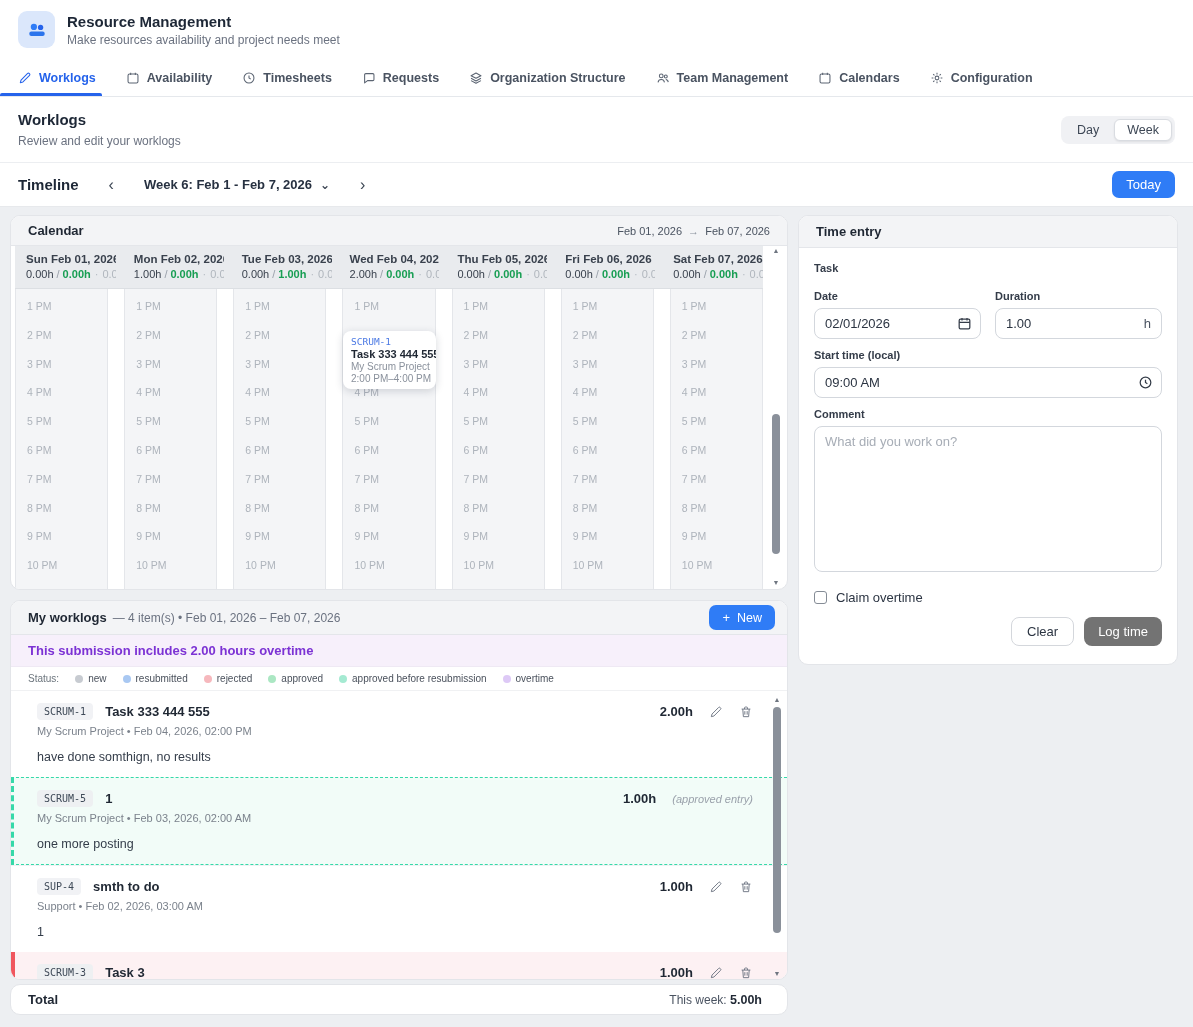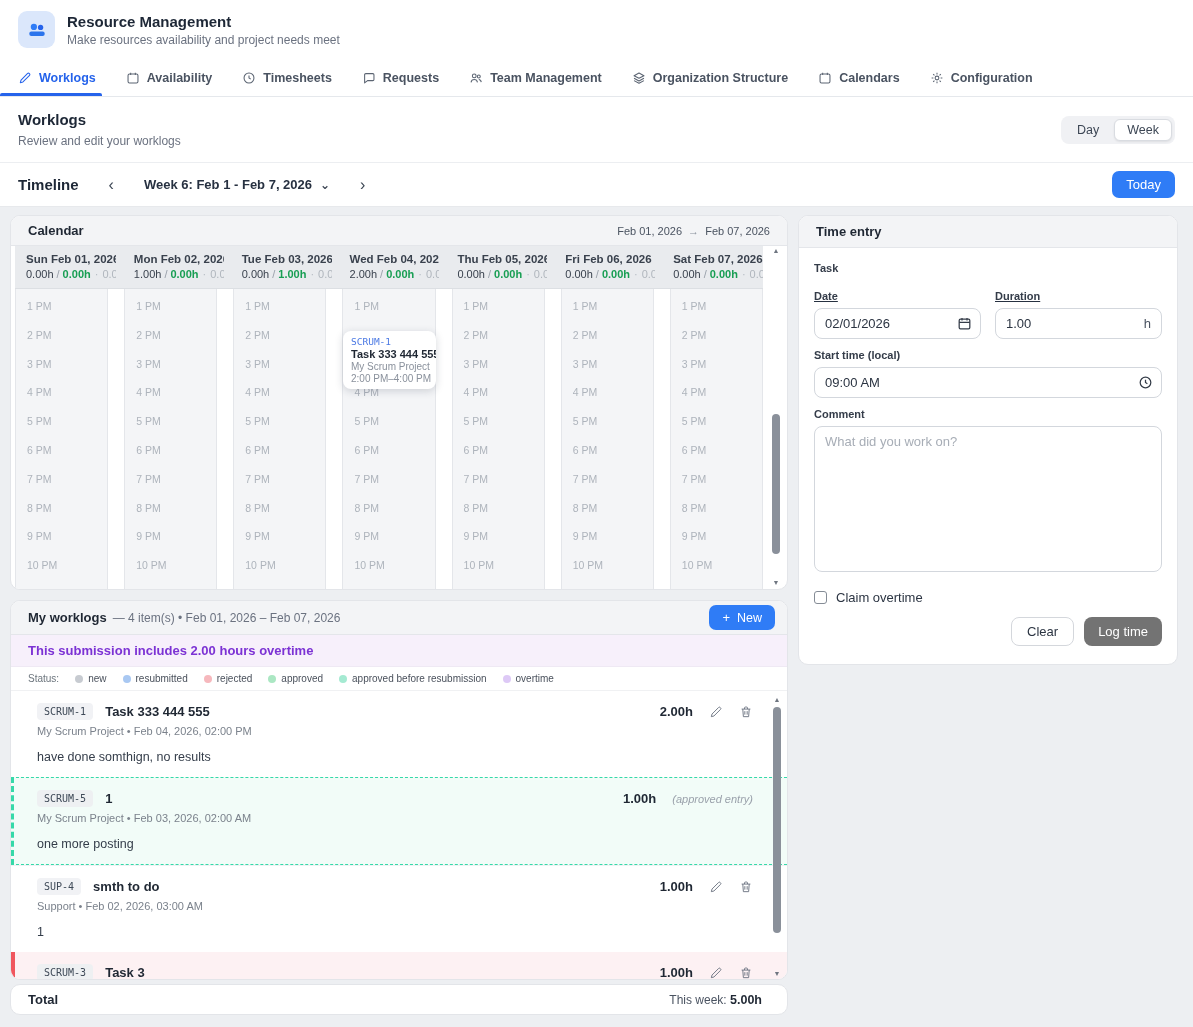--- a/index.html
+++ b/index.html
@@ -110,21 +110,21 @@
   .total-right b { color:#1f2733; font-size:12.5px; }
 
   
   .time-entry-panel { height:450px; }
   .te-body { padding:4px 15px 14px; }
   .fld-label { font-size:11px; font-weight:bold; color:#343c49; margin:10px 0 6px; }
   .fld { position:relative; }
   .fld input, .fld textarea { width:100%; border:1px solid #d3d7dd; border-radius:8px; font-size:13px; color:#2b3442; padding:7px 10px; background:#fff; font-family:inherit; outline:none; }
   .fld input { height:31px; }
   .fld input::placeholder, .fld textarea::placeholder { color:#a7adb6; }
-  .two-col { display:flex; gap:14px;text-decoration:underline; }
+  .two-col { display:flex; gap:14px; }
   .two-col > div { flex:1; }
   .fld .suffix { position:absolute; right:11px; top:8px; font-size:13px; color:#4a5361; }
   .fld .fld-icon { position:absolute; right:9px; top:8px; line-height:0; }
   .fld .fld-icon svg { width:15px; height:15px; stroke:#353d49; }
   .comment-area textarea { height:146px; resize:none; }
   .claim-row { display:flex; align-items:center; gap:9px; margin:14px 0 2px; }
   .cbx { width:13px; height:13px; border:1px solid #858c96; border-radius:3px; background:#fff; display:inline-block; cursor:pointer; }
   .claim-label { font-size:13px; color:#2b3442; }
   .btn-row { display:flex; justify-content:flex-end; gap:10px; margin-top:12px; }
   .clear-btn { background:#fff; border:1px solid #d4d7dc; border-radius:8px; font-size:13px; color:#2b3442; padding:6px 15px; cursor:pointer; }
@@ -171,33 +171,33 @@
       <span>Timesheets</span>
     </div>
     <div class="tab">
       <svg viewBox="0 0 24 24" fill="none" stroke-width="1.8">
           <path d="M20.5 14.5a2 2 0 01-2 2H9.5l-5 4v-14a2 2 0 012-2h12a2 2 0 012 2z" stroke-linejoin="round"></path>
         </svg>
       <span>Requests</span>
     </div>
     <div class="tab">
       <svg viewBox="0 0 24 24" fill="none" stroke-width="1.8">
+          <path d="M12 3.5l8.5 4.5L12 12.5 3.5 8 12 3.5z" stroke-linejoin="round"></path>
+          <path d="M3.5 12.5L12 17l8.5-4.5M3.5 16.5L12 21l8.5-4.5" stroke-linejoin="round"></path>
+        </svg>
+      <span>Organization Structure</span>
+    </div>
+    <div class="tab">
+      <svg viewBox="0 0 24 24" fill="none" stroke-width="1.8">
           <circle cx="9" cy="8.5" r="3.2"></circle>
           <path d="M3.5 19.5c.4-3 2.6-5 5.5-5s5.1 2 5.5 5"></path>
           <circle cx="16.8" cy="9.5" r="2.5"></circle>
           <path d="M16.8 14.5c2.4.2 3.9 2.2 4.2 4.6"></path>
         </svg>
       <span>Team Management</span>
-    </div>
-    <div class="tab">
-      <svg viewBox="0 0 24 24" fill="none" stroke-width="1.8">
-          <path d="M12 3.5l8.5 4.5L12 12.5 3.5 8 12 3.5z" stroke-linejoin="round"></path>
-          <path d="M3.5 12.5L12 17l8.5-4.5M3.5 16.5L12 21l8.5-4.5" stroke-linejoin="round"></path>
-        </svg>
-      <span>Organization Structure</span>
     </div>
     <div class="tab">
       <svg viewBox="0 0 24 24" fill="none" stroke-width="1.8">
           <rect x="3.5" y="5" width="17" height="15.5" rx="2.5"></rect>
           <path d="M8 3v4M16 3v4"></path>
         </svg>
       <span>Calendars</span>
     </div>
     <div class="tab">
       <svg viewBox="0 0 24 24" fill="none" stroke-width="1.8">

